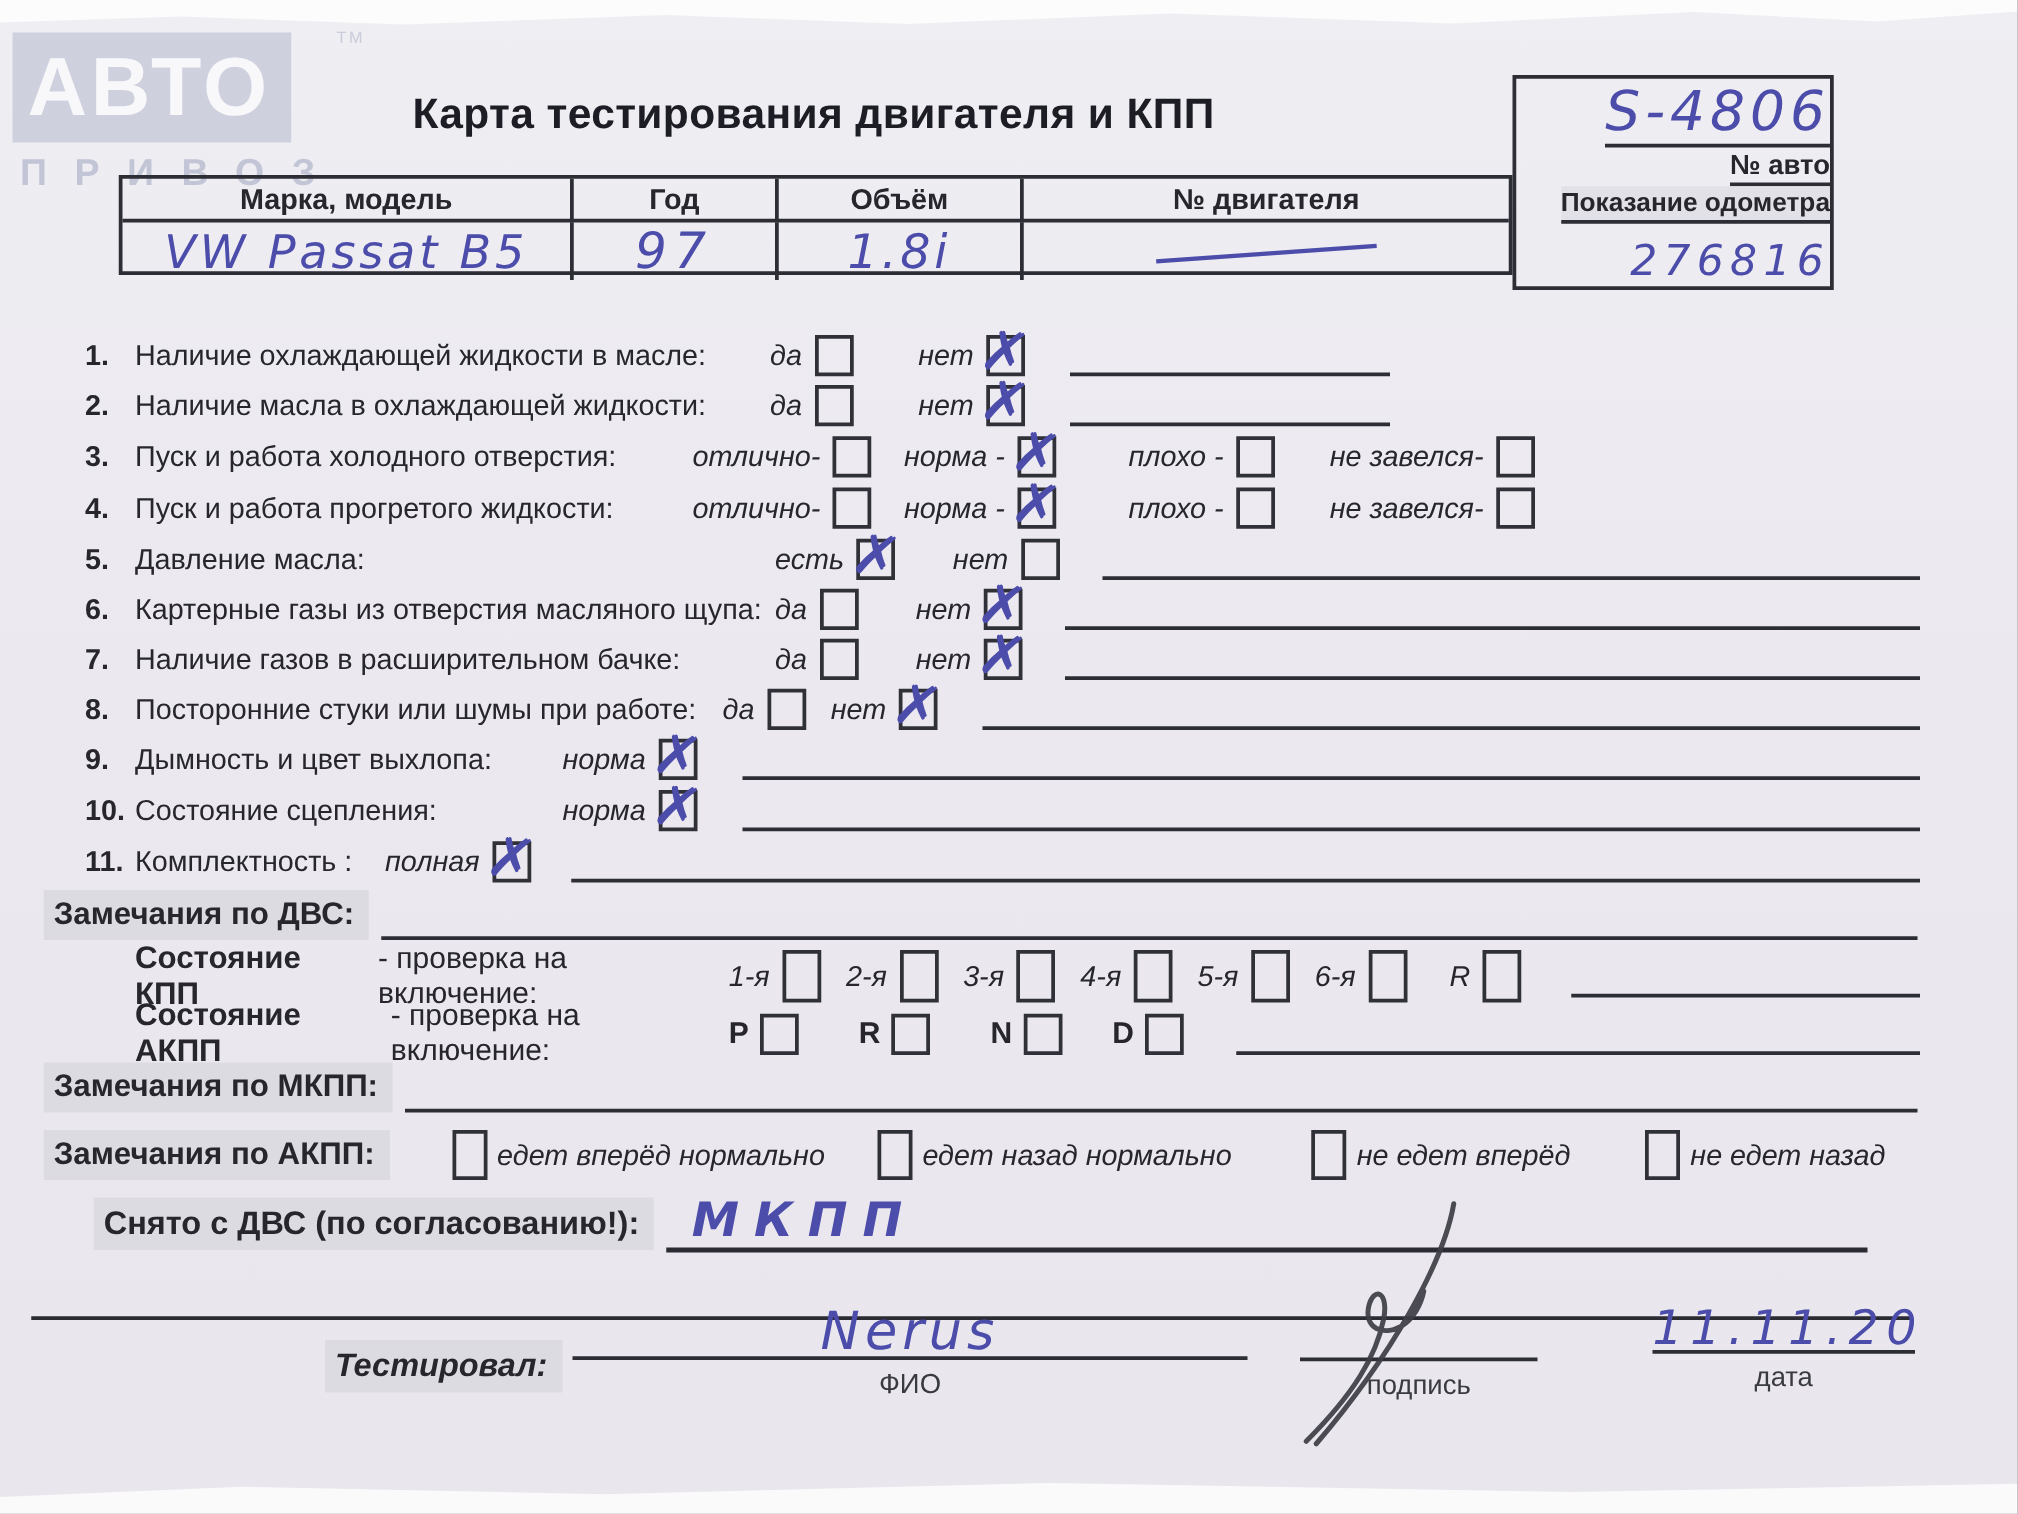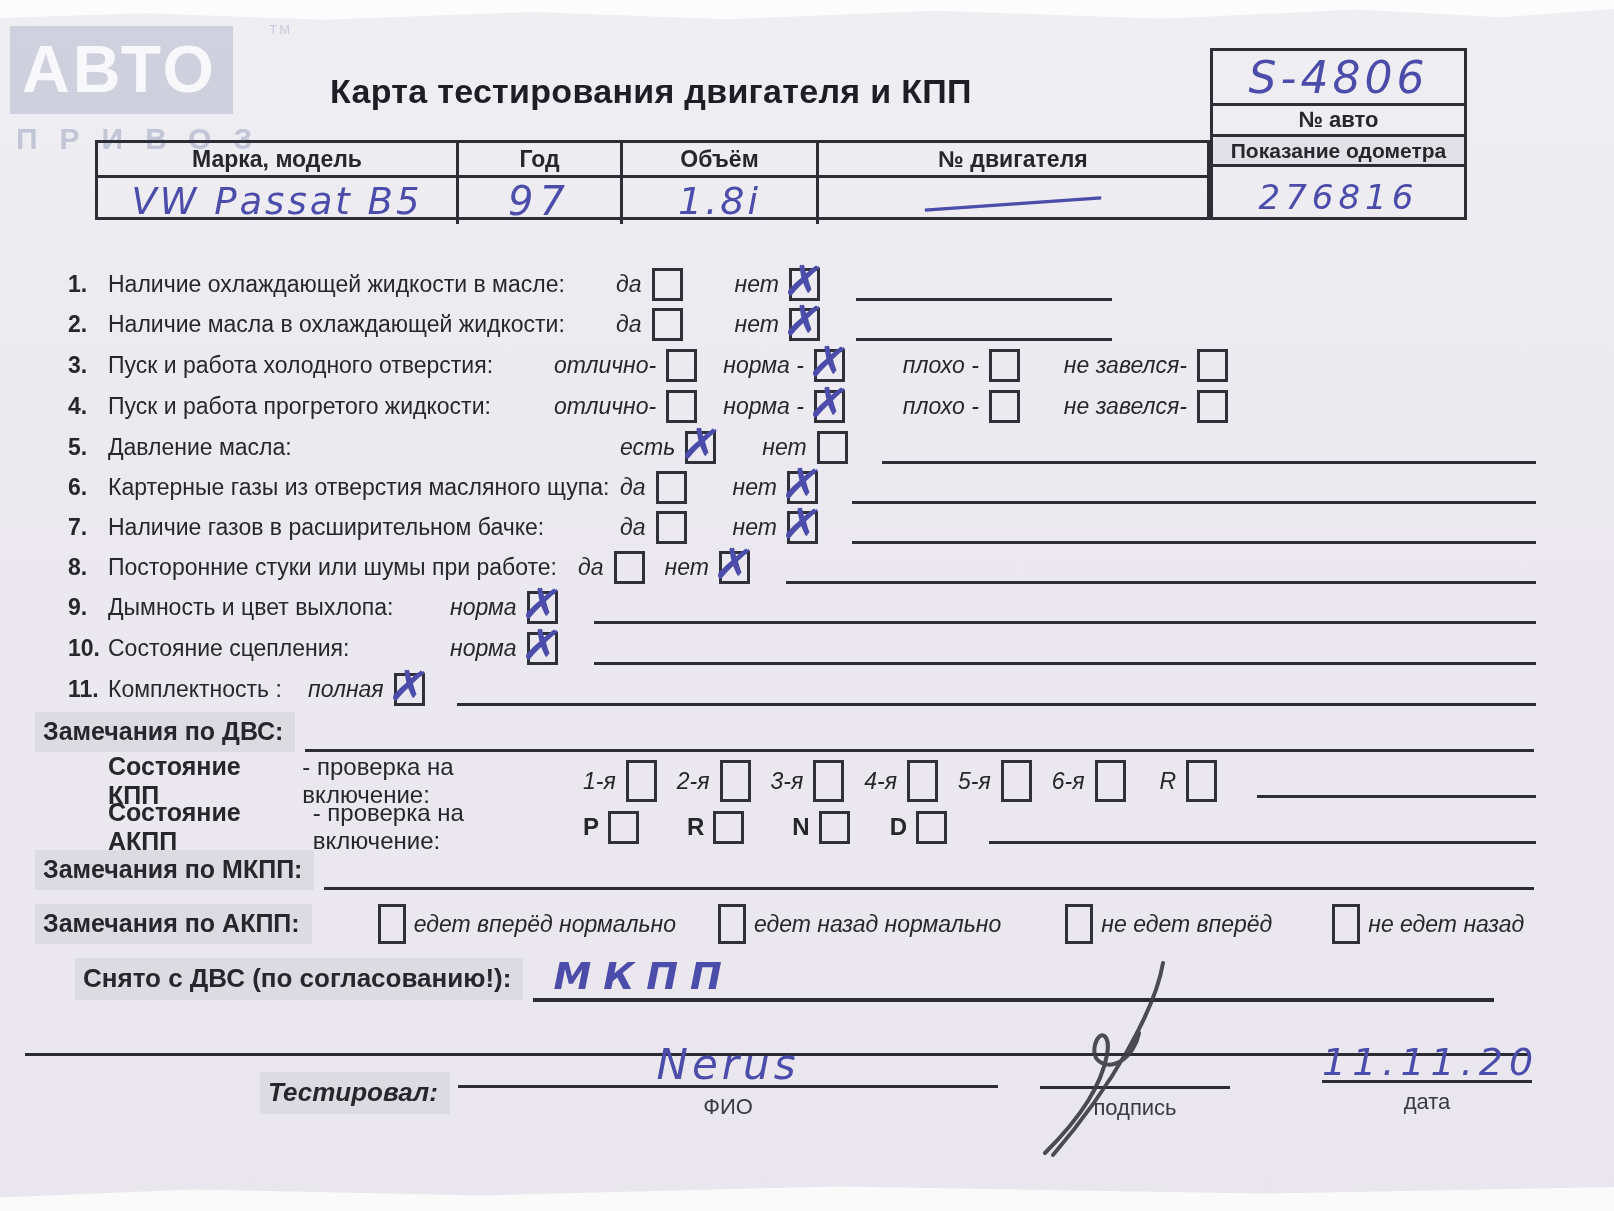--- a/index.html
+++ b/index.html
@@ -18,22 +18,22 @@
     font-size:66px;line-height:1.0;padding:10px 16px 12px 12px;letter-spacing:3px;opacity:.8;}
   .logo-privoz{margin-top:8px;color:#c2c5d5;font-size:30px;font-weight:bold;letter-spacing:22px;padding-left:6px;}
   .title{position:absolute;left:330px;top:72px;width:680px;font-size:34px;font-weight:bold;
     color:#1d1d25;letter-spacing:.3px;}
   
   .veh{position:absolute;left:95px;top:140px;width:1115px;height:80px;border:3px solid #2d2d36;
        display:grid;grid-template-columns:358px 164px 196px 1fr;grid-template-rows:35px 1fr;box-sizing:border-box;}
   .veh-cell{display:flex;align-items:center;justify-content:center;box-sizing:border-box;}
   .veh-head{font-weight:bold;font-size:23px;border-bottom:3px solid #2d2d36;}
   .bl{border-left:3px solid #2d2d36;}
-  .numbox{position:absolute;left:1210px;top:48px;width:257px;height:172px;border:3px solid #2d2d36;
-       display:flex;flex-direction:column;box-sizing:border-box;background:transparent;}
+  .numbox{position:absolute;left:1210px;top:60px;width:257px;height:172px;border:3px solid #2d2d36;
+       display:flex;flex-direction:column;box-sizing:border-box;background:transparent;align-items:flex-end;}
   .nb-row{display:flex;align-items:center;justify-content:center;box-sizing:border-box;}
   .nb-val{height:60px;border-bottom:3px solid #2d2d36;}
   .nb-cap{height:34px;font-weight:bold;font-size:22px;border-bottom:3px solid #2d2d36;}
   .nb-odo{height:32px;font-weight:bold;font-size:21px;background:#e2e1e7;border-bottom:3px solid #2d2d36;}
   .nb-odoval{flex:1;}
   
   .hand{font-family:"DejaVu Sans",sans-serif;font-style:italic;color:#4c4caa;}
   .h-model{font-size:37px;letter-spacing:3px;}
   .h-year{font-size:40px;letter-spacing:6px;}
   .h-vol{font-size:38px;letter-spacing:3px;}
@@ -339,21 +339,21 @@
     <span class="fill-line" style="margin-left:42px"></span>
   </div>
 
   <div class="sec-row" style="left:35px;top:850px;right:80px;align-items:flex-end">
     <span class="sec-label">Замечания по МКПП:</span>
     <span class="fill-line" style="margin-left:10px;height:34px"></span>
   </div>
 
   <div class="sec-row" style="left:35px;top:898px;right:80px;height:52px;align-items:center">
     <span class="sec-label">Замечания по АКПП:</span>
-    <span class="opt" style="margin-left:66px">
+    <span class="opt" style="margin-left:50px">
         <span class="cb cb-big"></span>
         <em class="opt-label" style="margin:0 0 0 8px">едет вперёд нормально</em>
       </span>
     <span class="opt" style="margin-left:42px">
         <span class="cb cb-big"></span>
         <em class="opt-label" style="margin:0 0 0 8px">едет назад нормально</em>
       </span>
     <span class="opt" style="margin-left:64px">
         <span class="cb cb-big"></span>
         <em class="opt-label" style="margin:0 0 0 8px">не едет вперёд</em>

